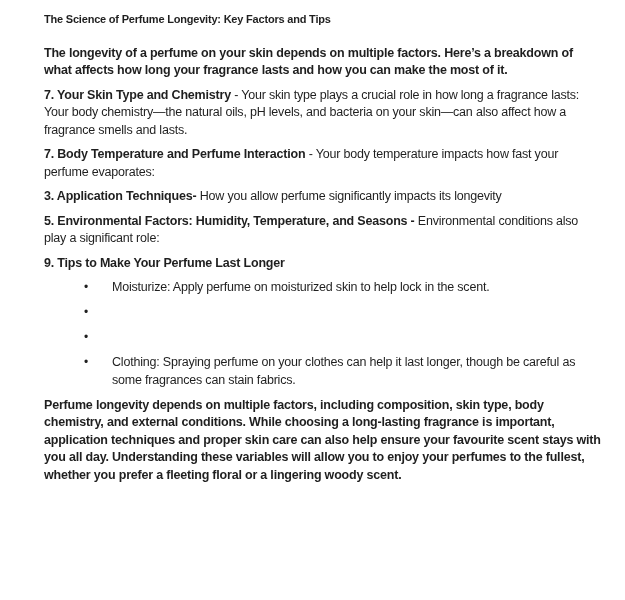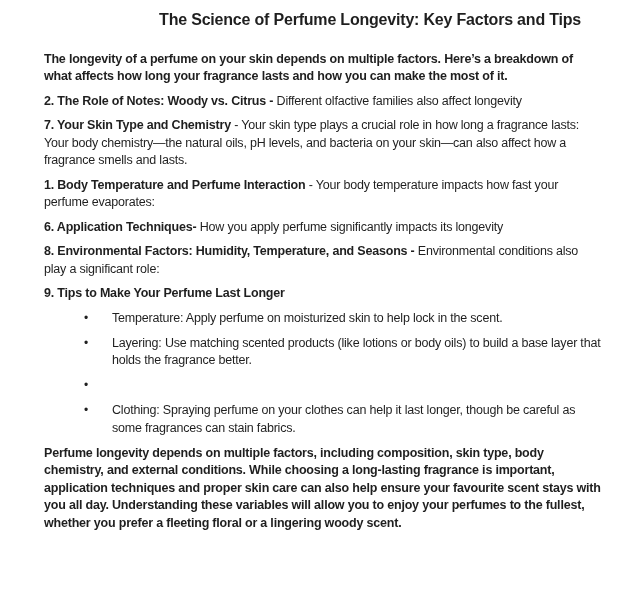--- a/index.html
+++ b/index.html
@@ -15,25 +15,25 @@
     padding: 11px 20px 0 44px;
     background: #ffffff;
     color: #1f1f1f;
     font-family: "Liberation Sans", "DejaVu Sans", sans-serif;
     font-size: 12.5px;
     line-height: 17.5px;
     letter-spacing: -0.2px;
     overflow: hidden;
   }
   .doc-title {
-    font-size: 16px;
+    font-size: 11px;
     line-height: 17.5px;
     font-weight: 700;
-    text-align: right;
-    margin: 0 24px 22px 0;
+    text-align: left;
+    margin: 0 24px 16px 0;
   }
   .para {
     margin: 0 4px 7px 0;
   }
   .bold-para {
     font-weight: 700;
   }
   .section-heading-text {
     font-weight: 700;
   }
@@ -65,40 +65,38 @@
 </head>
 <body>
 
 <div class="doc" style="background: rgb(255, 255, 255); color: rgb(31, 31, 31);">
 
   <h1 class="doc-title">The Science of Perfume Longevity: Key Factors and Tips</h1>
 
   <p class="para bold-para">The longevity of a perfume on your skin depends on multiple factors. Here’s a breakdown of what affects how long your fragrance lasts and how you can make the most of it.</p>
 
 
-  <p class="para"><span class="section-heading-text">2. The Role of Notes: Woody vs. Citrus -</span><span> Different olfactive families also affect longevity</span></p>
 
   <p class="para"><span class="section-heading-text">7. Your Skin Type and Chemistry</span><span> - Your skin type plays a crucial role in how long a fragrance lasts: Your body chemistry—the natural oils, pH levels, and bacteria on your skin—can also affect how a fragrance smells and lasts.</span></p>
 
-  <p class="para"><span class="section-heading-text">1. Body Temperature and Perfume Interaction</span><span> - Your body temperature impacts how fast your perfume evaporates:</span></p>
+  <p class="para"><span class="section-heading-text">7. Body Temperature and Perfume Interaction</span><span> - Your body temperature impacts how fast your perfume evaporates:</span></p>
 
-  <p class="para"><span class="section-heading-text">6. Application Techniques-</span><span> How you apply perfume significantly impacts its longevity</span></p>
+  <p class="para"><span class="section-heading-text">3. Application Techniques-</span><span> How you allow perfume significantly impacts its longevity</span></p>
 
-  <p class="para"><span class="section-heading-text">8. Environmental Factors: Humidity, Temperature, and Seasons -</span><span> Environmental conditions also play a significant role:</span></p>
+  <p class="para"><span class="section-heading-text">5. Environmental Factors: Humidity, Temperature, and Seasons -</span><span> Environmental conditions also play a significant role:</span></p>
 
   <p class="para"><span class="section-heading-text">9. Tips to Make Your Perfume Last Longer</span><span></span></p>
 
   <ul class="tips">
     <li>
       <span class="bullet-marker">•</span>
-      <span class="bullet-text">Temperature: Apply perfume on moisturized skin to help lock in the scent.</span>
+      <span class="bullet-text">Moisturize: Apply perfume on moisturized skin to help lock in the scent.</span>
     </li>
     <li>
       <span class="bullet-marker">•</span>
-      <span class="bullet-text">Layering: Use matching scented products (like lotions or body oils) to build a base layer that holds the fragrance better.</span>
     </li>
     <li>
       <span class="bullet-marker">•</span>
     </li>
     <li>
       <span class="bullet-marker">•</span>
       <span class="bullet-text">Clothing: Spraying perfume on your clothes can help it last longer, though be careful as some fragrances can stain fabrics.</span>
     </li>
   </ul>
 

